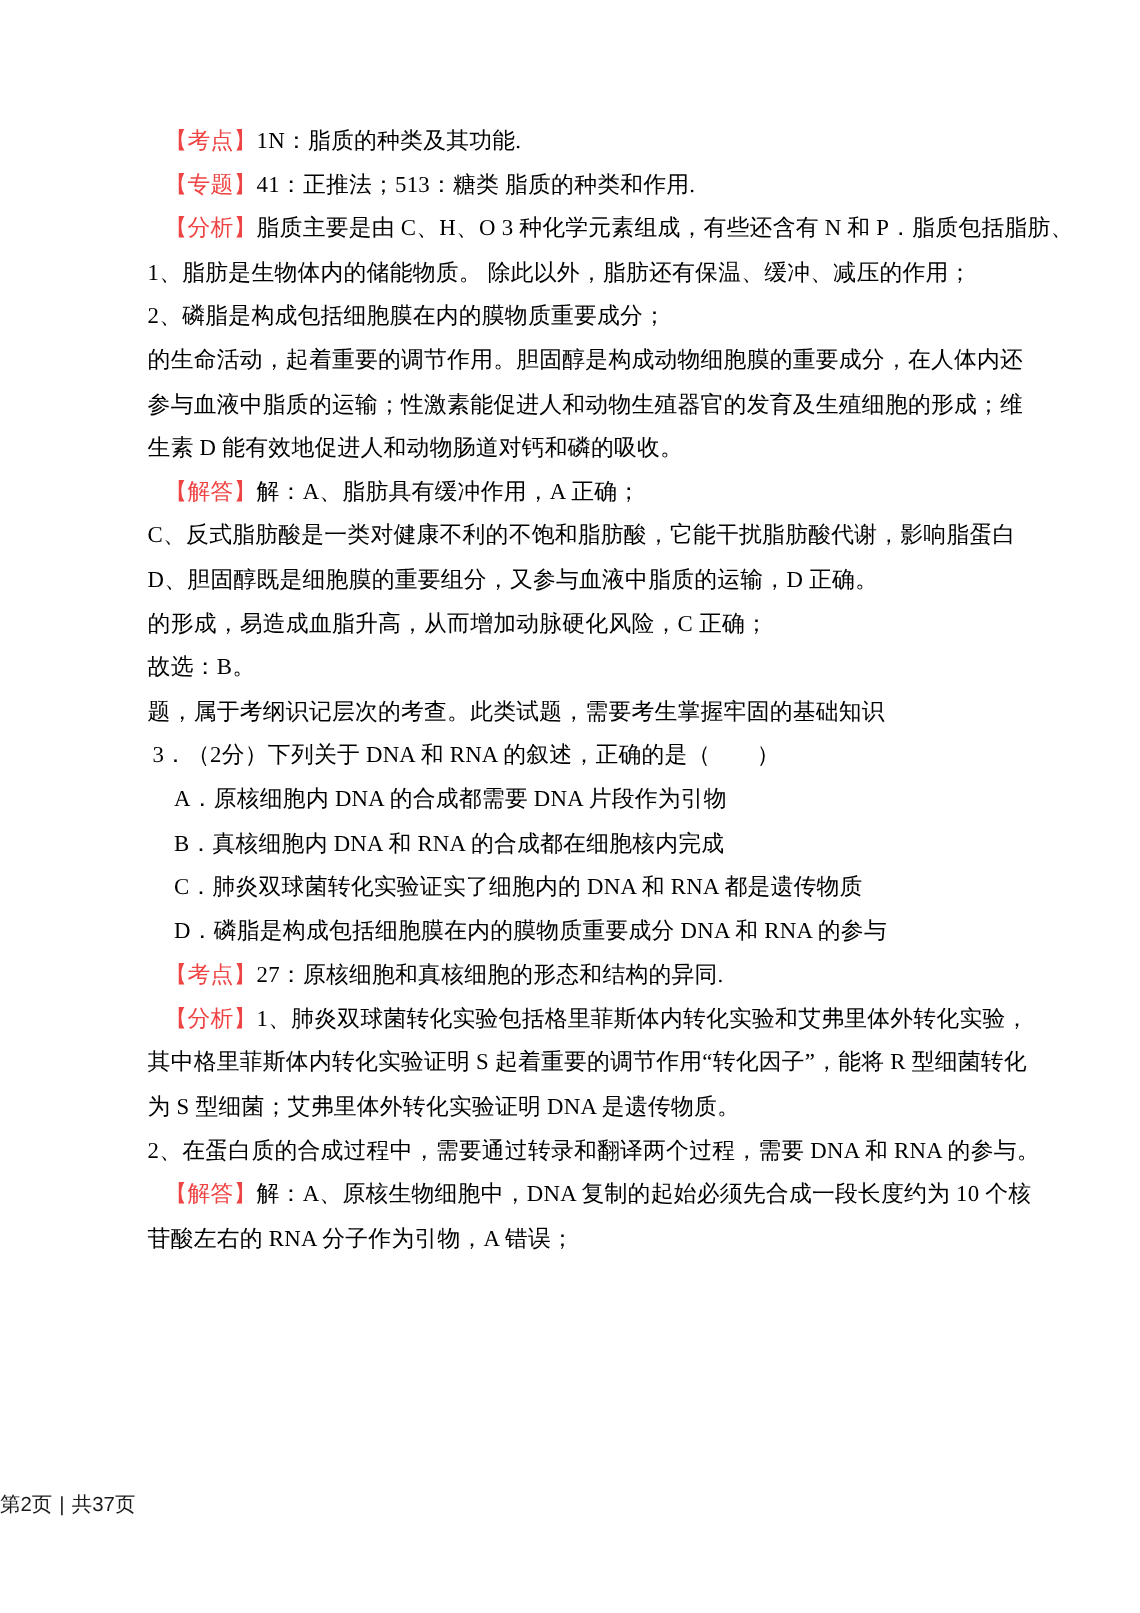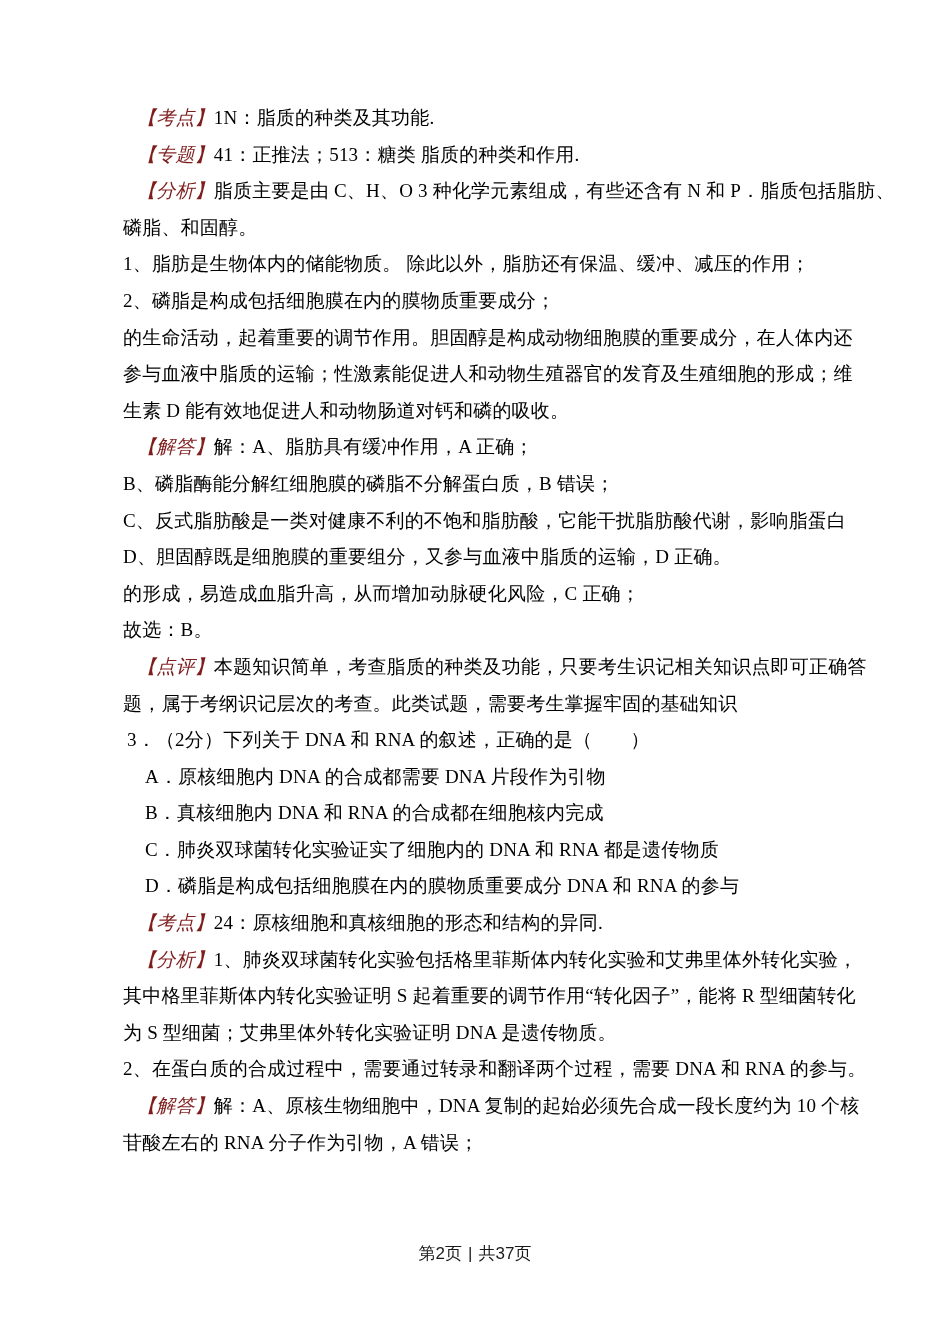--- a/index.html
+++ b/index.html
@@ -17,64 +17,61 @@
     left: 123px; top: 100px;
     width: 716px;
   }
   .line {
     height: 36.6px;
     line-height: 36.6px;
     font-size: 19px;
     white-space: nowrap;
     letter-spacing: 0.2px;
   }
-  .line .tag { color: #7f1d1d; font-style: italic; }
+  .line .tag { color: #ef4444; }
   .indent-none     { padding-left: 0; }
   .indent-question { padding-left: 4px; }
   .indent-label    { padding-left: 14px; }
   .indent-option   { padding-left: 22px; }
   .footer {
     position: absolute;
     top: 1242px; left: 0; right: 0;
-    text-align: center;
+    text-align: left;
     font-family: "Liberation Sans", "DejaVu Sans", sans-serif;
     font-size: 17px;
     color: #1a1a1a;
   }
   .footer .sep { margin: 0 6px; color: #1a1a1a; }
 </style>
 </head>
 <body>
 
 <div class="page">
 
   <div class="doc-body">
       <div class="line indent-label"><span class="tag">【考点】</span><span class="txt">1N：脂质的种类及其功能.</span></div>
       <div class="line indent-label"><span class="tag">【专题】</span><span class="txt">41：正推法；513：糖类 脂质的种类和作用.</span></div>
       <div class="line indent-label"><span class="tag">【分析】</span><span class="txt">脂质主要是由 C、H、O 3 种化学元素组成，有些还含有 N 和 P．脂质包括脂肪、</span></div>
-      <div class="line indent-none"><span class="txt">磷脂、和固醇。</span></div>
       <div class="line indent-none"><span class="txt">1、脂肪是生物体内的储能物质。 除此以外，脂肪还有保温、缓冲、减压的作用；</span></div>
       <div class="line indent-none"><span class="txt">2、磷脂是构成包括细胞膜在内的膜物质重要成分；</span></div>
       <div class="line indent-none"><span class="txt">的生命活动，起着重要的调节作用。胆固醇是构成动物细胞膜的重要成分，在人体内还</span></div>
       <div class="line indent-none"><span class="txt">参与血液中脂质的运输；性激素能促进人和动物生殖器官的发育及生殖细胞的形成；维</span></div>
       <div class="line indent-none"><span class="txt">生素 D 能有效地促进人和动物肠道对钙和磷的吸收。</span></div>
       <div class="line indent-label"><span class="tag">【解答】</span><span class="txt">解：A、脂肪具有缓冲作用，A 正确；</span></div>
-      <div class="line indent-none"><span class="txt">B、磷脂酶能分解红细胞膜的磷脂不分解蛋白质，B 错误；</span></div>
       <div class="line indent-none"><span class="txt">C、反式脂肪酸是一类对健康不利的不饱和脂肪酸，它能干扰脂肪酸代谢，影响脂蛋白</span></div>
       <div class="line indent-none"><span class="txt">D、胆固醇既是细胞膜的重要组分，又参与血液中脂质的运输，D 正确。</span></div>
       <div class="line indent-none"><span class="txt">的形成，易造成血脂升高，从而增加动脉硬化风险，C 正确；</span></div>
       <div class="line indent-none"><span class="txt">故选：B。</span></div>
-      <div class="line indent-label"><span class="tag">【点评】</span><span class="txt">本题知识简单，考查脂质的种类及功能，只要考生识记相关知识点即可正确答</span></div>
       <div class="line indent-none"><span class="txt">题，属于考纲识记层次的考查。此类试题，需要考生掌握牢固的基础知识</span></div>
       <div class="line indent-question"><span class="txt">3．（2分）下列关于 DNA 和 RNA 的叙述，正确的是（　　）</span></div>
       <div class="line indent-option"><span class="txt">A．原核细胞内 DNA 的合成都需要 DNA 片段作为引物</span></div>
       <div class="line indent-option"><span class="txt">B．真核细胞内 DNA 和 RNA 的合成都在细胞核内完成</span></div>
       <div class="line indent-option"><span class="txt">C．肺炎双球菌转化实验证实了细胞内的 DNA 和 RNA 都是遗传物质</span></div>
       <div class="line indent-option"><span class="txt">D．磷脂是构成包括细胞膜在内的膜物质重要成分 DNA 和 RNA 的参与</span></div>
-      <div class="line indent-label"><span class="tag">【考点】</span><span class="txt">24：原核细胞和真核细胞的形态和结构的异同.</span></div>
+      <div class="line indent-label"><span class="tag">【考点】</span><span class="txt">27：原核细胞和真核细胞的形态和结构的异同.</span></div>
       <div class="line indent-label"><span class="tag">【分析】</span><span class="txt">1、肺炎双球菌转化实验包括格里菲斯体内转化实验和艾弗里体外转化实验，</span></div>
       <div class="line indent-none"><span class="txt">其中格里菲斯体内转化实验证明 S 起着重要的调节作用“转化因子”，能将 R 型细菌转化</span></div>
       <div class="line indent-none"><span class="txt">为 S 型细菌；艾弗里体外转化实验证明 DNA 是遗传物质。</span></div>
       <div class="line indent-none"><span class="txt">2、在蛋白质的合成过程中，需要通过转录和翻译两个过程，需要 DNA 和 RNA 的参与。</span></div>
       <div class="line indent-label"><span class="tag">【解答】</span><span class="txt">解：A、原核生物细胞中，DNA 复制的起始必须先合成一段长度约为 10 个核</span></div>
       <div class="line indent-none"><span class="txt">苷酸左右的 RNA 分子作为引物，A 错误；</span></div>
     </div>
 
   <div class="footer">
     <span>第2页</span><span class="sep">|</span><span>共37页</span>

